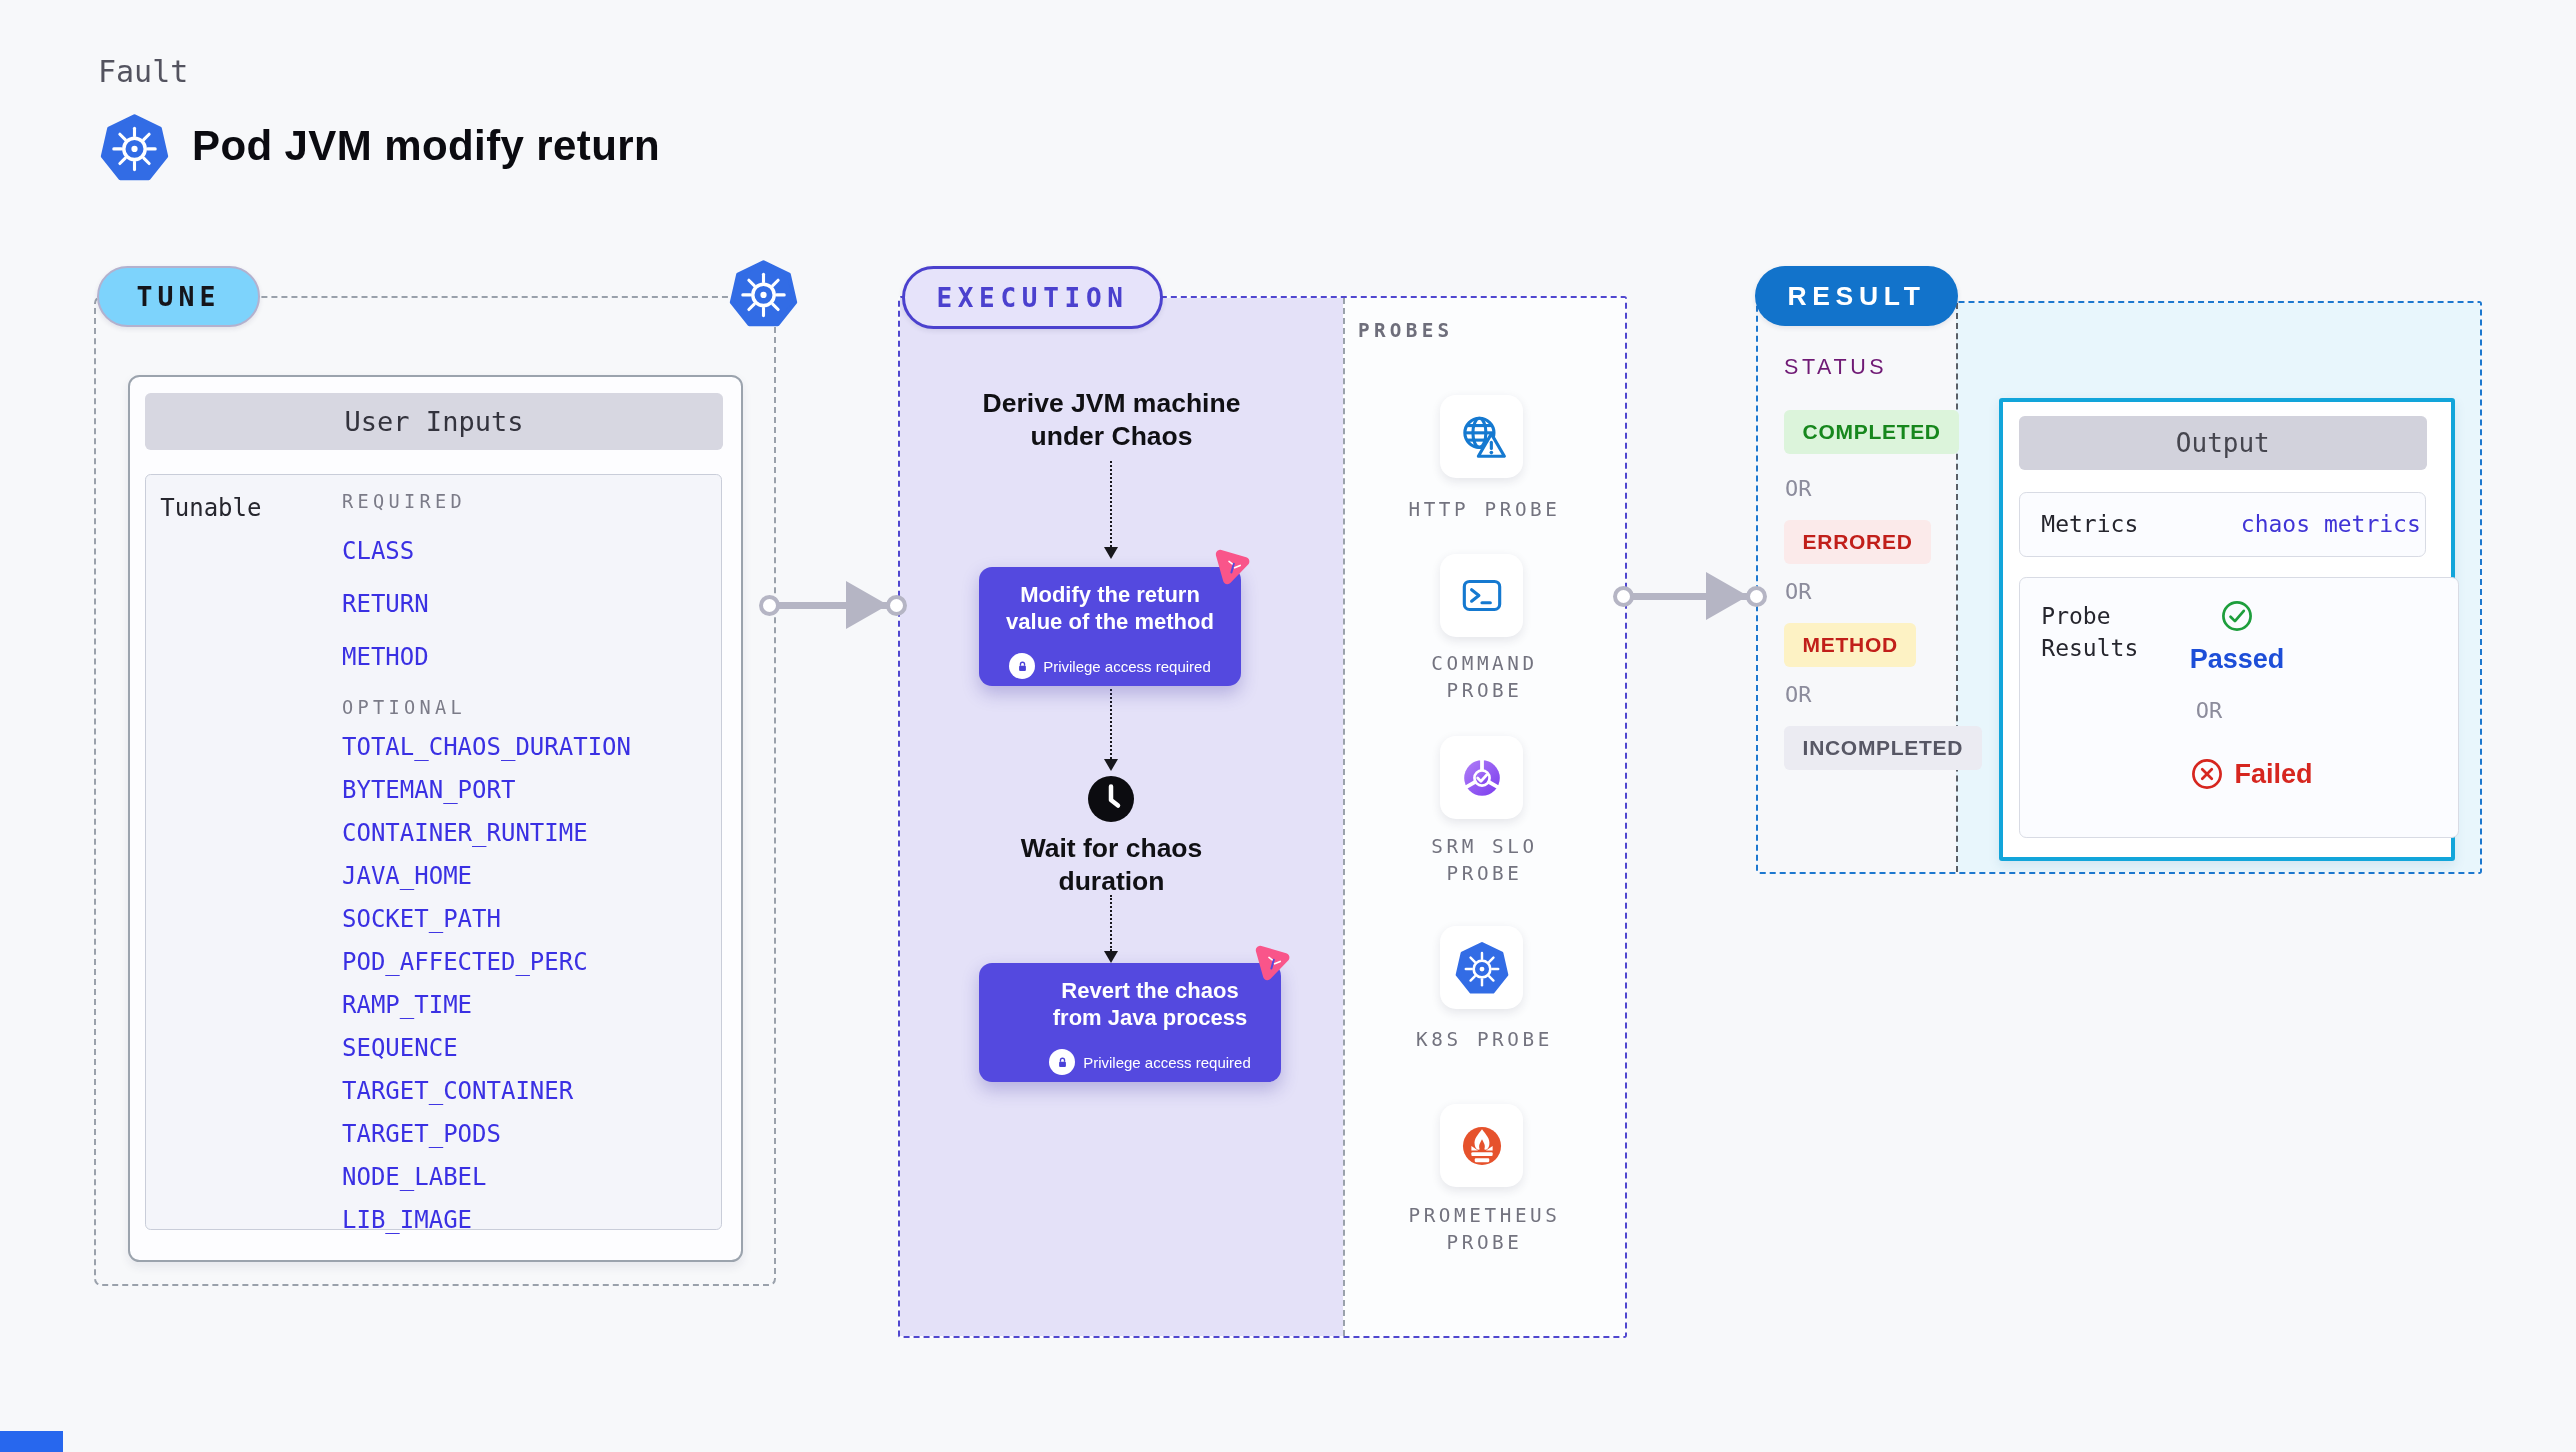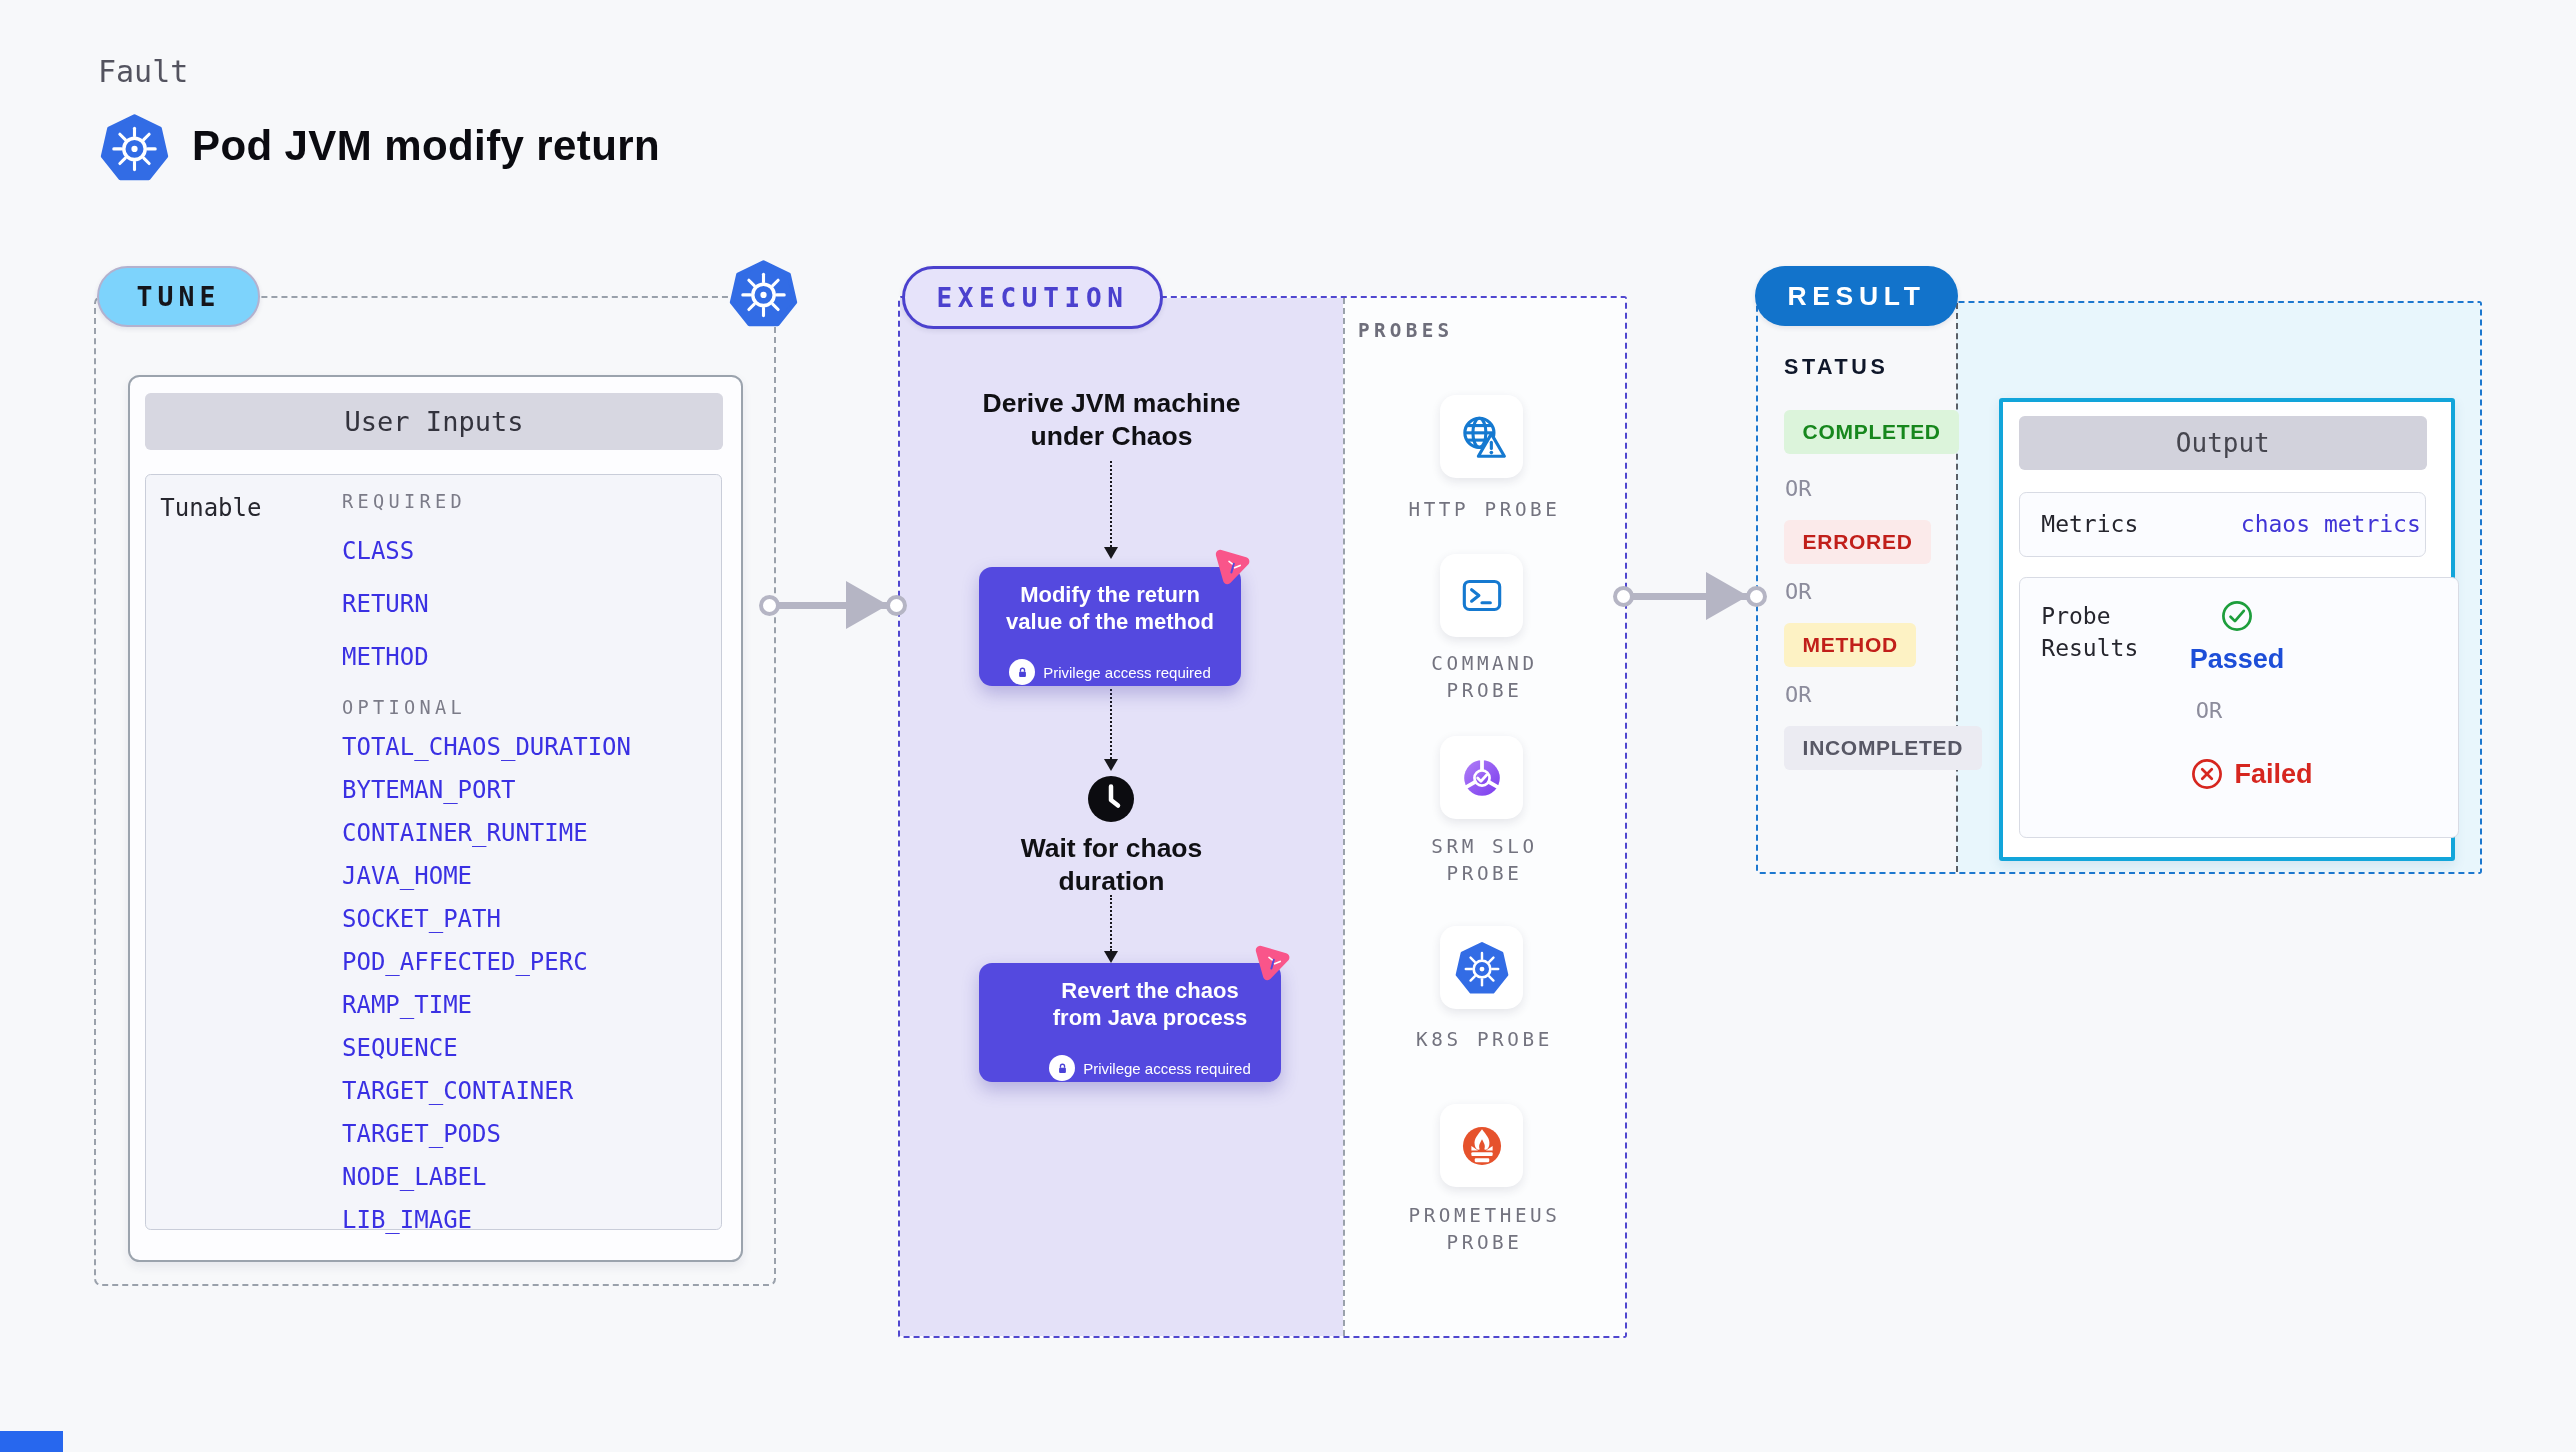--- a/index.html
+++ b/index.html
@@ -49,21 +49,21 @@
   .opt .ui-item{margin-top:15px;}
 
   
   .step-text{width:301px;text-align:center;font-weight:700;color:#101014;font-size:26.5px;line-height:33px;}
   .dot-line{position:absolute;width:0;border-left:2.9px dotted #17171c;}
   .dot-head{position:absolute;width:0;height:0;border-left:7.2px solid transparent;border-right:7.2px solid transparent;
             border-top:12px solid #17171c;}
   .pbox{position:absolute;left:979px;width:262px;height:119px;background:#5449df;border-radius:13px;
         box-shadow:0 7.2px 17px rgba(60,50,160,.28);color:#fff;text-align:center;z-index:5;}
   .pbox-title{margin:14.3px 18.6px 0;font-weight:700;font-size:22px;line-height:27px;}
-  .pbox-priv{margin-top:24px;display:flex;align-items:center;justify-content:center;gap:7.9px;}
+  .pbox-priv{margin-top:18px;display:flex;align-items:center;justify-content:center;gap:7.9px;}
   .priv-circle{width:26px;height:26px;border-radius:50%;background:#fff;display:flex;align-items:center;justify-content:center;}
   .priv-text{font-size:15px;font-weight:500;}
   .pink-icon{position:absolute;top:-20px;right:-11.5px;width:40px;height:40px;}
   .clock-wrap{left:1086px;top:774px;width:50px;height:50px;}
 
   
   .probes-label{left:1358px;top:319px;font-size:19.3px;font-weight:700;letter-spacing:4.3px;color:#6e6e7b;}
   .probe-card{position:absolute;left:1440px;width:83px;height:83px;background:#fff;border-radius:15.8px;
               box-shadow:0 3.6px 10px rgba(35,35,70,.10);display:flex;align-items:center;justify-content:center;}
   .probe-name{position:absolute;left:1388px;width:193px;text-align:center;font-size:19.3px;letter-spacing:3.6px;
@@ -72,21 +72,21 @@
   
   .flow-arrow{position:absolute;height:33px;z-index:20;}
   .fa-line{position:absolute;left:8.6px;right:11.5px;top:13px;height:7.2px;background:#b5b5c4;}
   .fa-circle{position:absolute;top:5.7px;width:13px;height:13px;border:4.3px solid #b5b5c4;background:#fff;border-radius:50%;}
   .fa-start{left:-2.9px;}
   .fa-end{right:-2.9px;}
   .fa-head{position:absolute;right:15.8px;top:-7.9px;width:0;height:0;border-top:24px solid transparent;
            border-bottom:24px solid transparent;border-left:42px solid #b5b5c4;}
 
   
-  .status-label{left:1784px;top:355px;font-size:21.5px;font-weight:700;letter-spacing:3.6px;color:#0f172a;}
+  .status-label{left:1784px;top:355px;font-size:21.5px;font-weight:400;letter-spacing:3.6px;color:#701a75;}
   .sbadge{position:absolute;left:1784px;font-size:21px;font-weight:700;letter-spacing:0.7px;
           padding:10px 18.6px;border-radius:5.7px;}
   .sb-completed{top:410px;background:#dcf4db;color:#17871d;}
   .sb-errored{top:520px;background:#fbeaea;color:#c11f1a;}
   .sb-queued{top:623px;background:#fdf2c4;color:#c11f1a;}
   .sb-incompleted{top:726px;background:#ebebf2;color:#575765;}
   .or-txt{position:absolute;left:1785px;font-size:22px;color:#8c8c9c;}
   .or-1{top:476px;} .or-2{top:579px;} .or-3{top:682px;}
 
   

